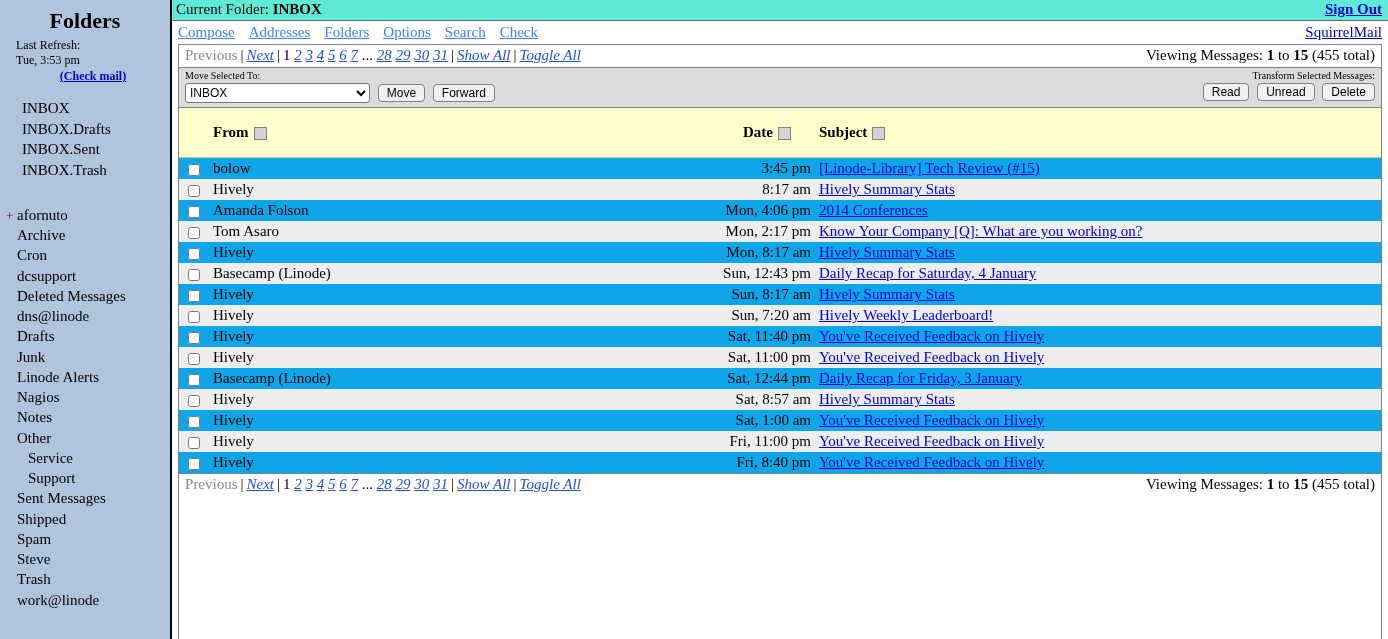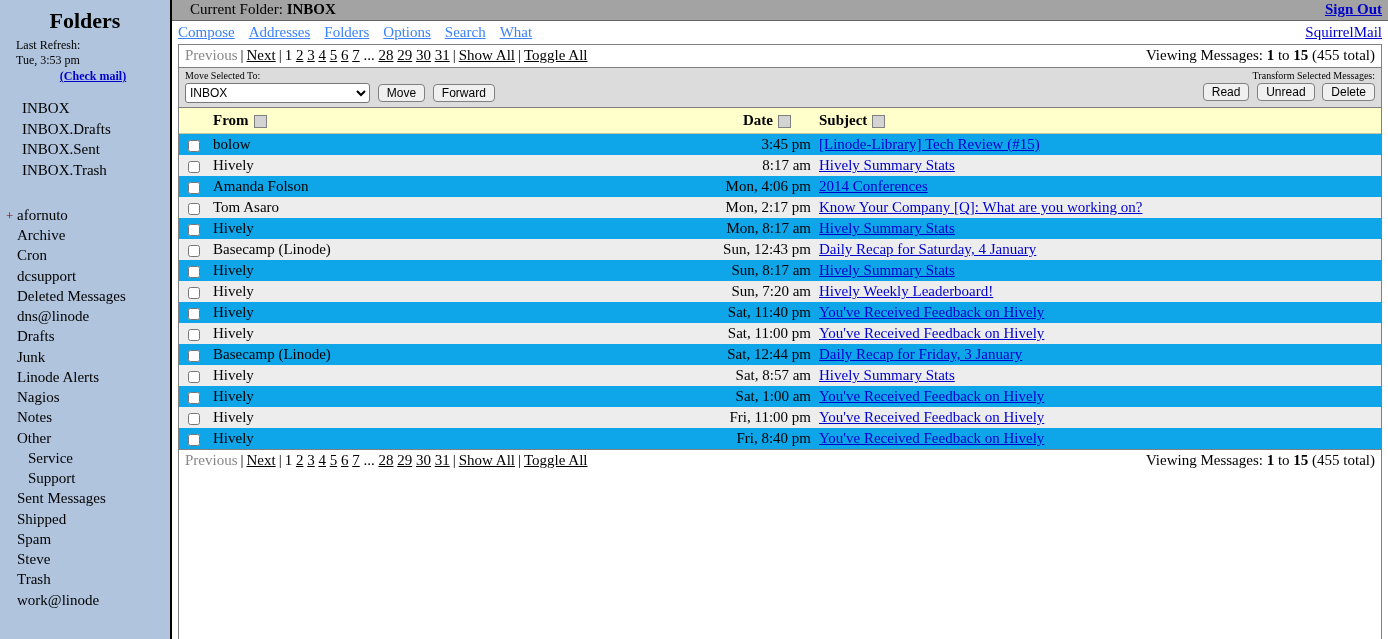--- a/index.html
+++ b/index.html
@@ -87,23 +87,23 @@
   #main {
     flex: 1;
     display: flex;
     flex-direction: column;
     box-sizing: border-box;
     padding: 0;
     background: #ffffff;
   }
 
   .topbar {
-    background: #a3a3a3;
+    background: #5eead4;
     border-bottom: 1px solid #666;
-    padding: 1px 6px 2px 18px;
+    padding: 1px 6px 2px 4px;
     display: flex;
     justify-content: space-between;
     align-items: baseline;
     font-size: 15px;
   }
   .topbar .cur-folder b { font-weight: bold; }
   .topbar .signout a {
     color: #0000cc;
     font-weight: bold;
   }
@@ -137,21 +137,21 @@
 
   .pager {
     display: flex;
     justify-content: space-between;
     align-items: baseline;
     padding: 2px 6px 3px 6px;
     background: #ffffff;
     font-size: 15px;
     border-bottom: 1px solid #808080;
   }
-  .pager .left a { color: #000000; }
+  .pager .left a { color: #1d4ed8; font-style: italic; }
   .pager .left .disabled { color: #888888; }
   .pager .left .sep { color: #000000; margin: 0 3px; }
   .pager .left .cur { color: #000000; }
   .pager .right b { font-weight: bold; }
 
   .movebar {
     display: flex;
     justify-content: space-between;
     background: #dcdcdc;
     border-bottom: 1px solid #808080;
@@ -186,21 +186,21 @@
 
   table.msglist {
     border-collapse: collapse;
     width: 100%;
     font-size: 15px;
   }
   table.msglist thead th {
     background: #ffffcc;
     text-align: left;
     font-weight: bold;
-    padding: 4px 4px;
+    padding: 16px 4px;
     border-bottom: 1px solid #c8c8a0;
   }
   table.msglist thead th.c-check { width: 22px; }
   table.msglist thead th.c-from { width: 380px; }
   table.msglist thead th.c-date { width: 190px; text-align: right; padding-right: 24px;}
   .sortbox {
     display: inline-block;
     width: 11px;
     height: 11px;
     background: #d3d3d3;
@@ -282,21 +282,21 @@
         <span>Current Folder:</span>
         <b>INBOX</b>
       </div>
       <div class="signout">
         <a href="#">Sign Out</a>
       </div>
     </div>
 
     <div class="menubar">
       <div class="links">
-        <a href="#">Compose</a><a href="#">Addresses</a><a href="#">Folders</a><a href="#">Options</a><a href="#">Search</a><a href="#">What</a>
+        <a href="#">Compose</a><a href="#">Addresses</a><a href="#">Folders</a><a href="#">Options</a><a href="#">Search</a><a href="#">Check</a>
       </div>
       <div class="brand">
         <a href="#">SquirrelMail</a>
       </div>
     </div>
 
     <div class="content">
 
       <div class="pager top">
         <div class="left">

